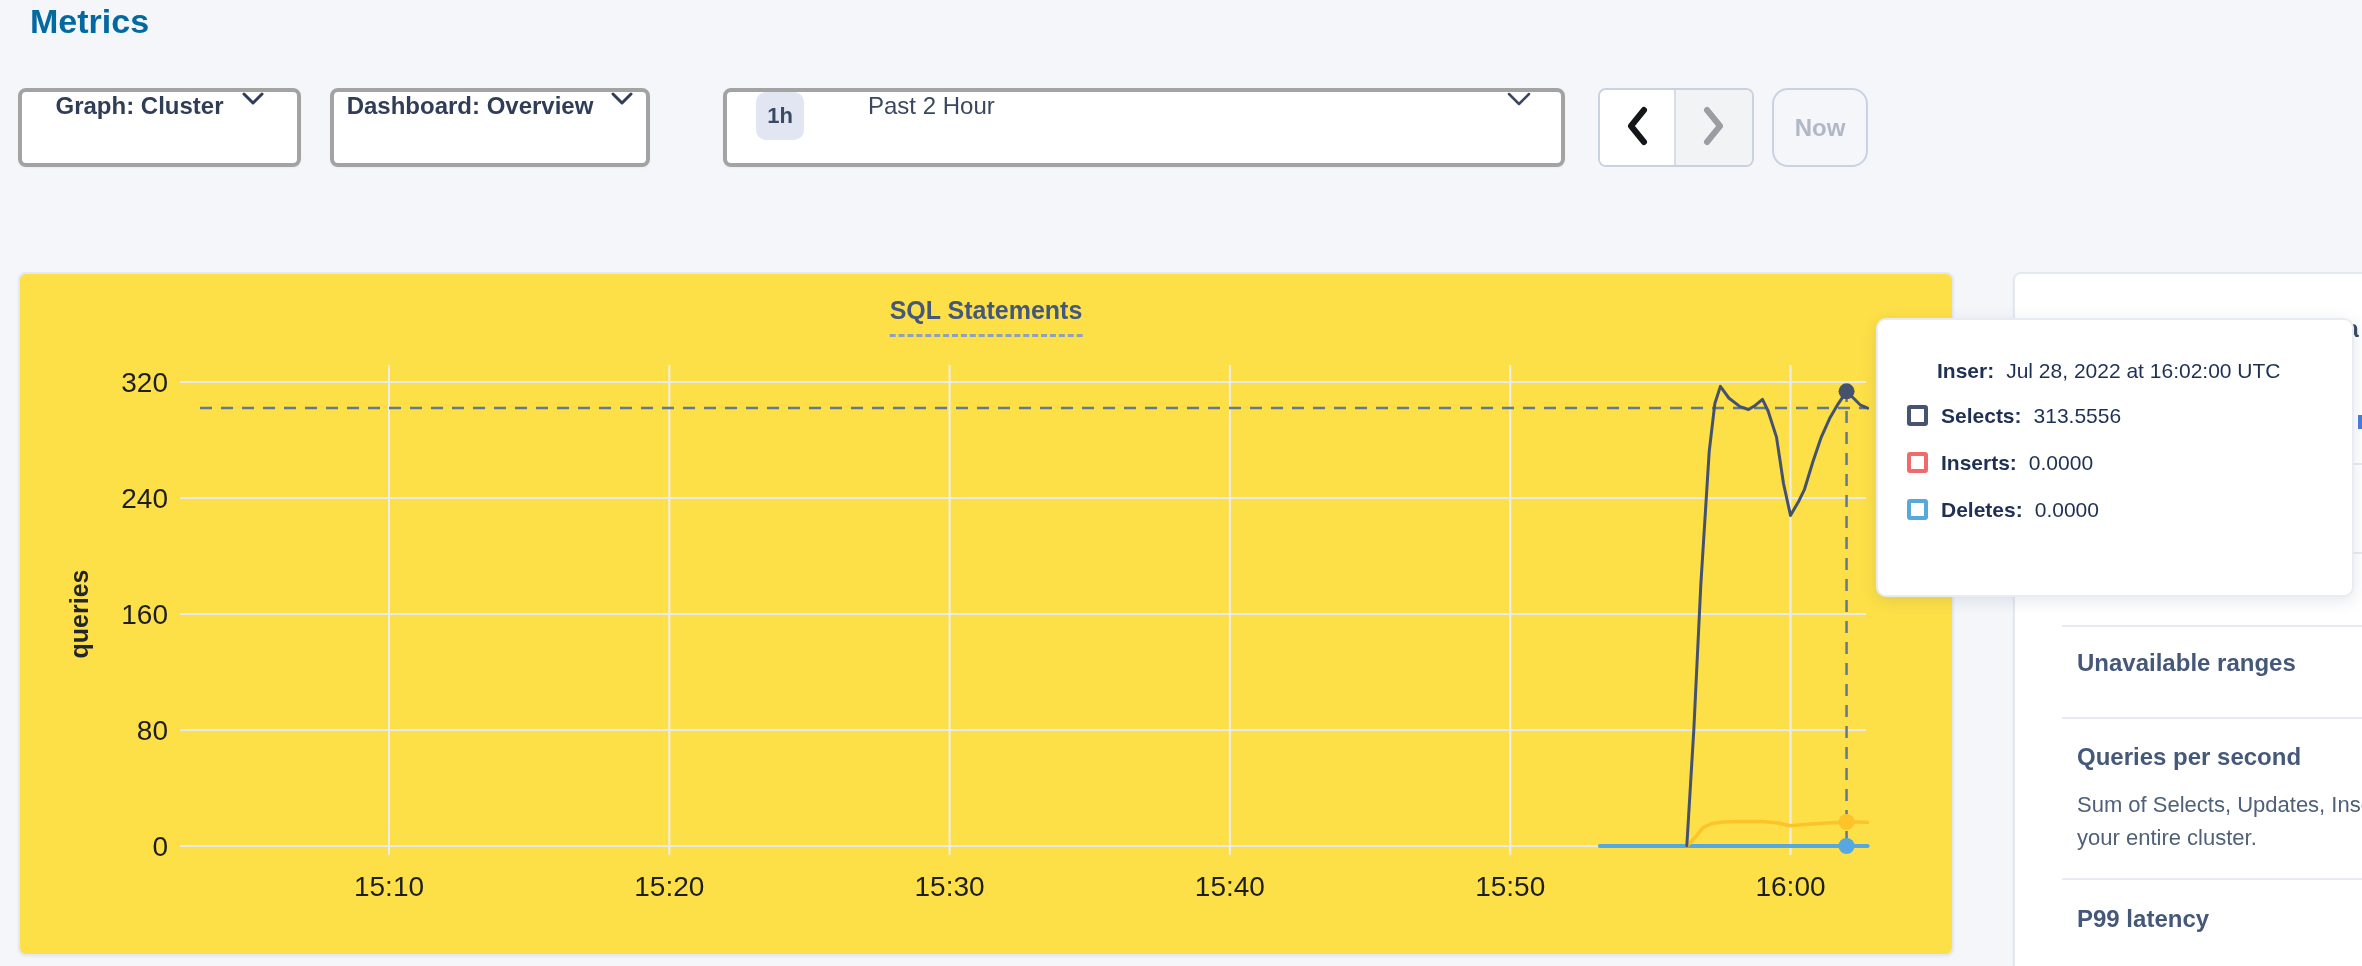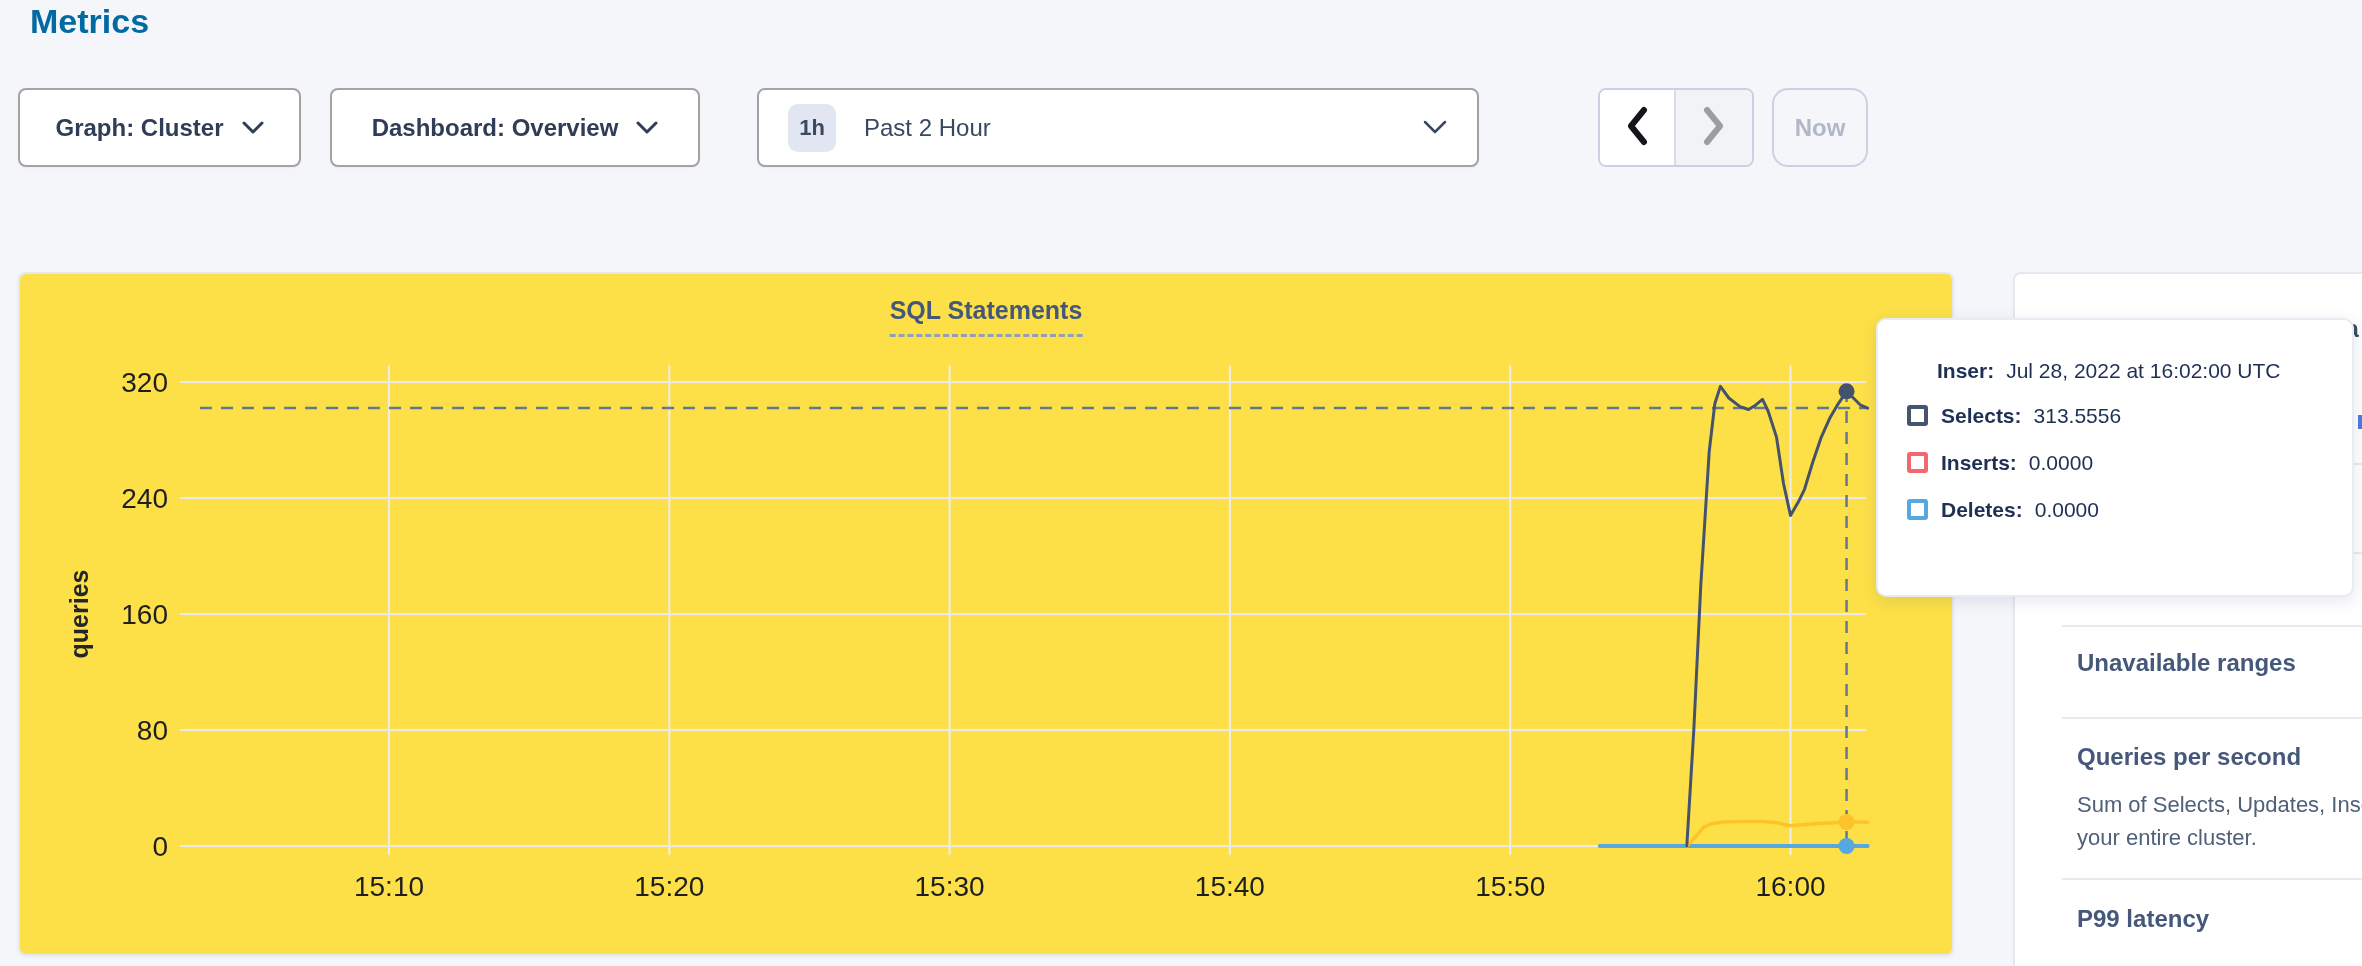--- a/index.html
+++ b/index.html
@@ -10,30 +10,30 @@
     color:#3a4a63;
     position:relative;
   }
   .page-title {
     position:absolute; left:30px; top:2px;
     font-size:34px; font-weight:700; color:#0369a1;
   }
   
   .ctrl {
     position:absolute; top:88px; height:79px;
-    background:#fff; border:2px solid #a3a3a3; border-radius:8px;
-    display:flex; align-items:center; justify-content:center;
+    background:#fff; border:4px solid #a3a3a3; border-radius:8px;
+    display:flex; align-items:flex-start; justify-content:center;
     box-shadow:0 1px 2px rgba(40,60,100,0.05);
     cursor:pointer;
   }
   .ctrl-label { font-size:24px; font-weight:700; color:#2f3d57; }
   .chev { margin-left:18px; display:inline-flex; }
   #graph-dd   { left:18px;  width:283px; }
-  #dash-dd    { left:330px; width:370px; }
-  #range-dd   { left:757px; width:722px; justify-content:flex-start; }
+  #dash-dd    { left:330px; width:320px; }
+  #range-dd   { left:723px; width:842px; justify-content:flex-start;gap:36px; }
   .range-badge {
     margin-left:29px; width:48px; height:48px; border-radius:10px;
     background:#e2e6f2; color:#3a4a63; font-size:22px; font-weight:700;
     display:flex; align-items:center; justify-content:center;
   }
   .range-label { margin-left:28px; font-size:24px; font-weight:400; color:#394860; }
   #range-dd .chev { position:absolute; right:30px; margin:0; }
   .arrow-group {
     position:absolute; left:1598px; top:88px; width:156px; height:79px;
     border:2px solid #c9d1e3; border-radius:8px; overflow:hidden;

